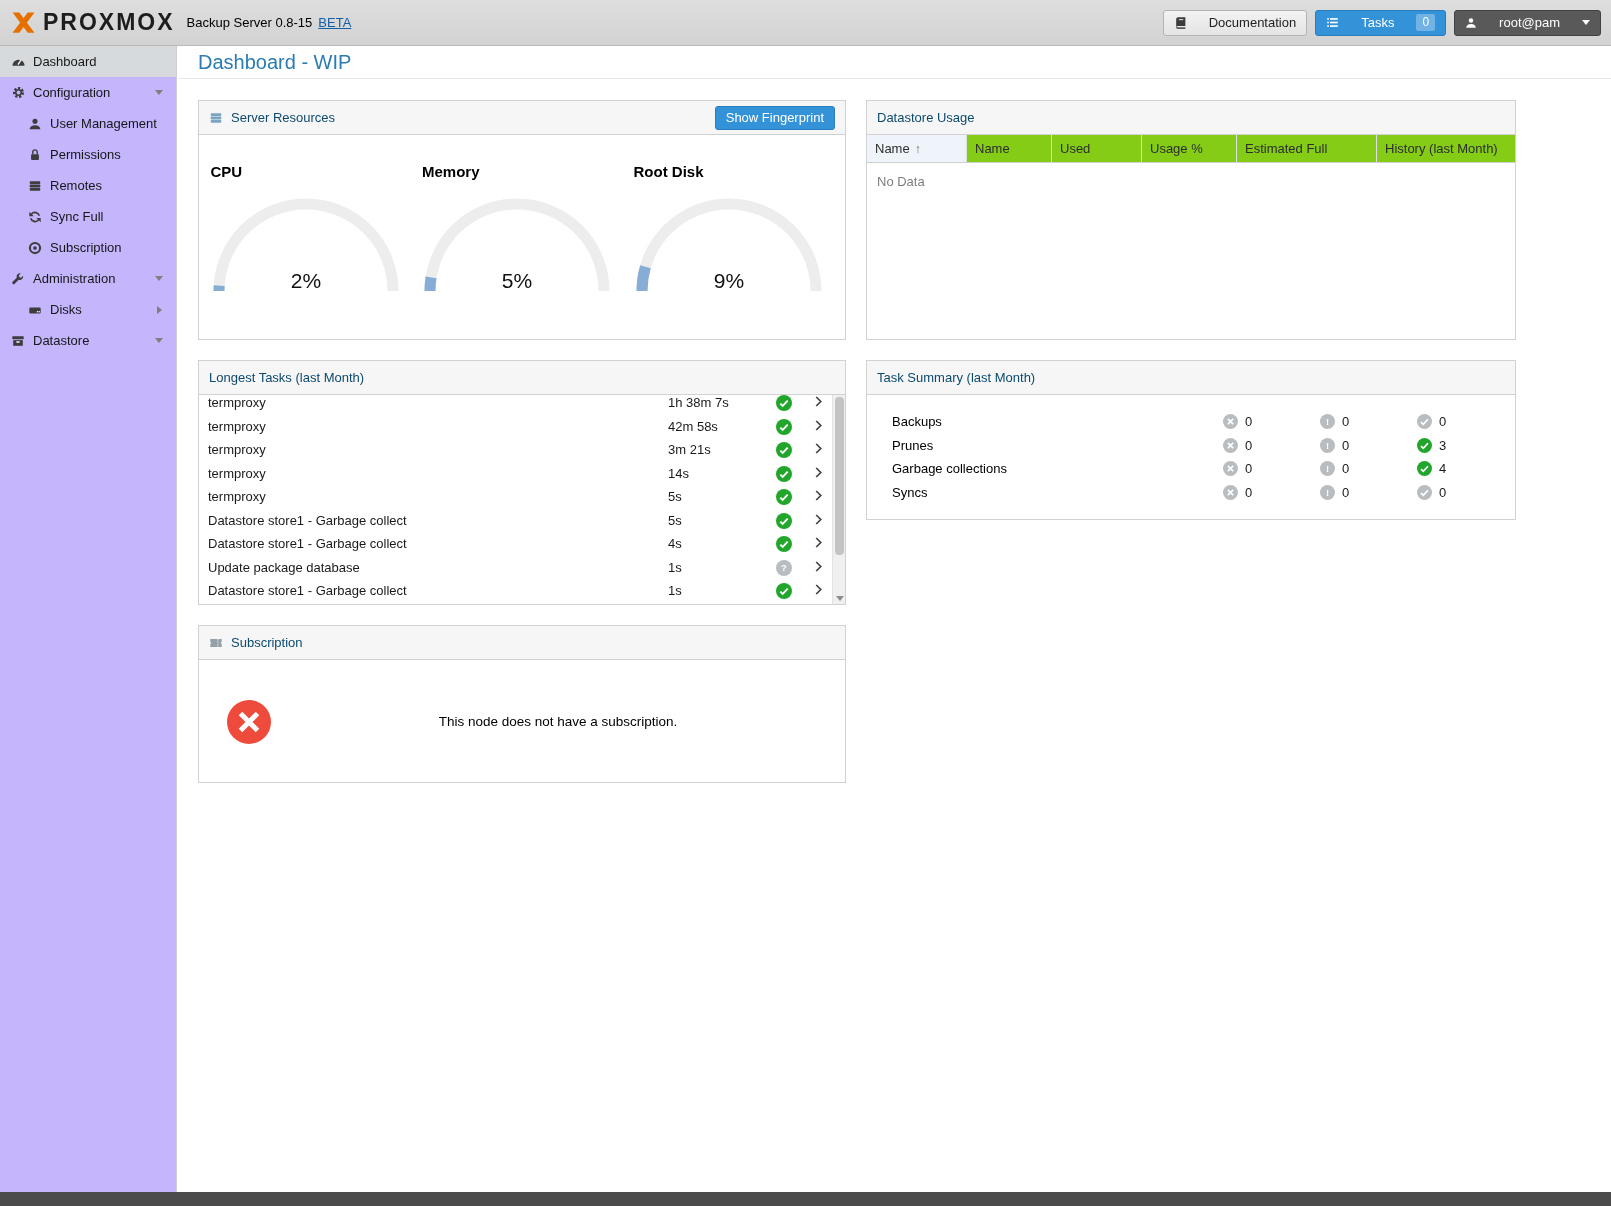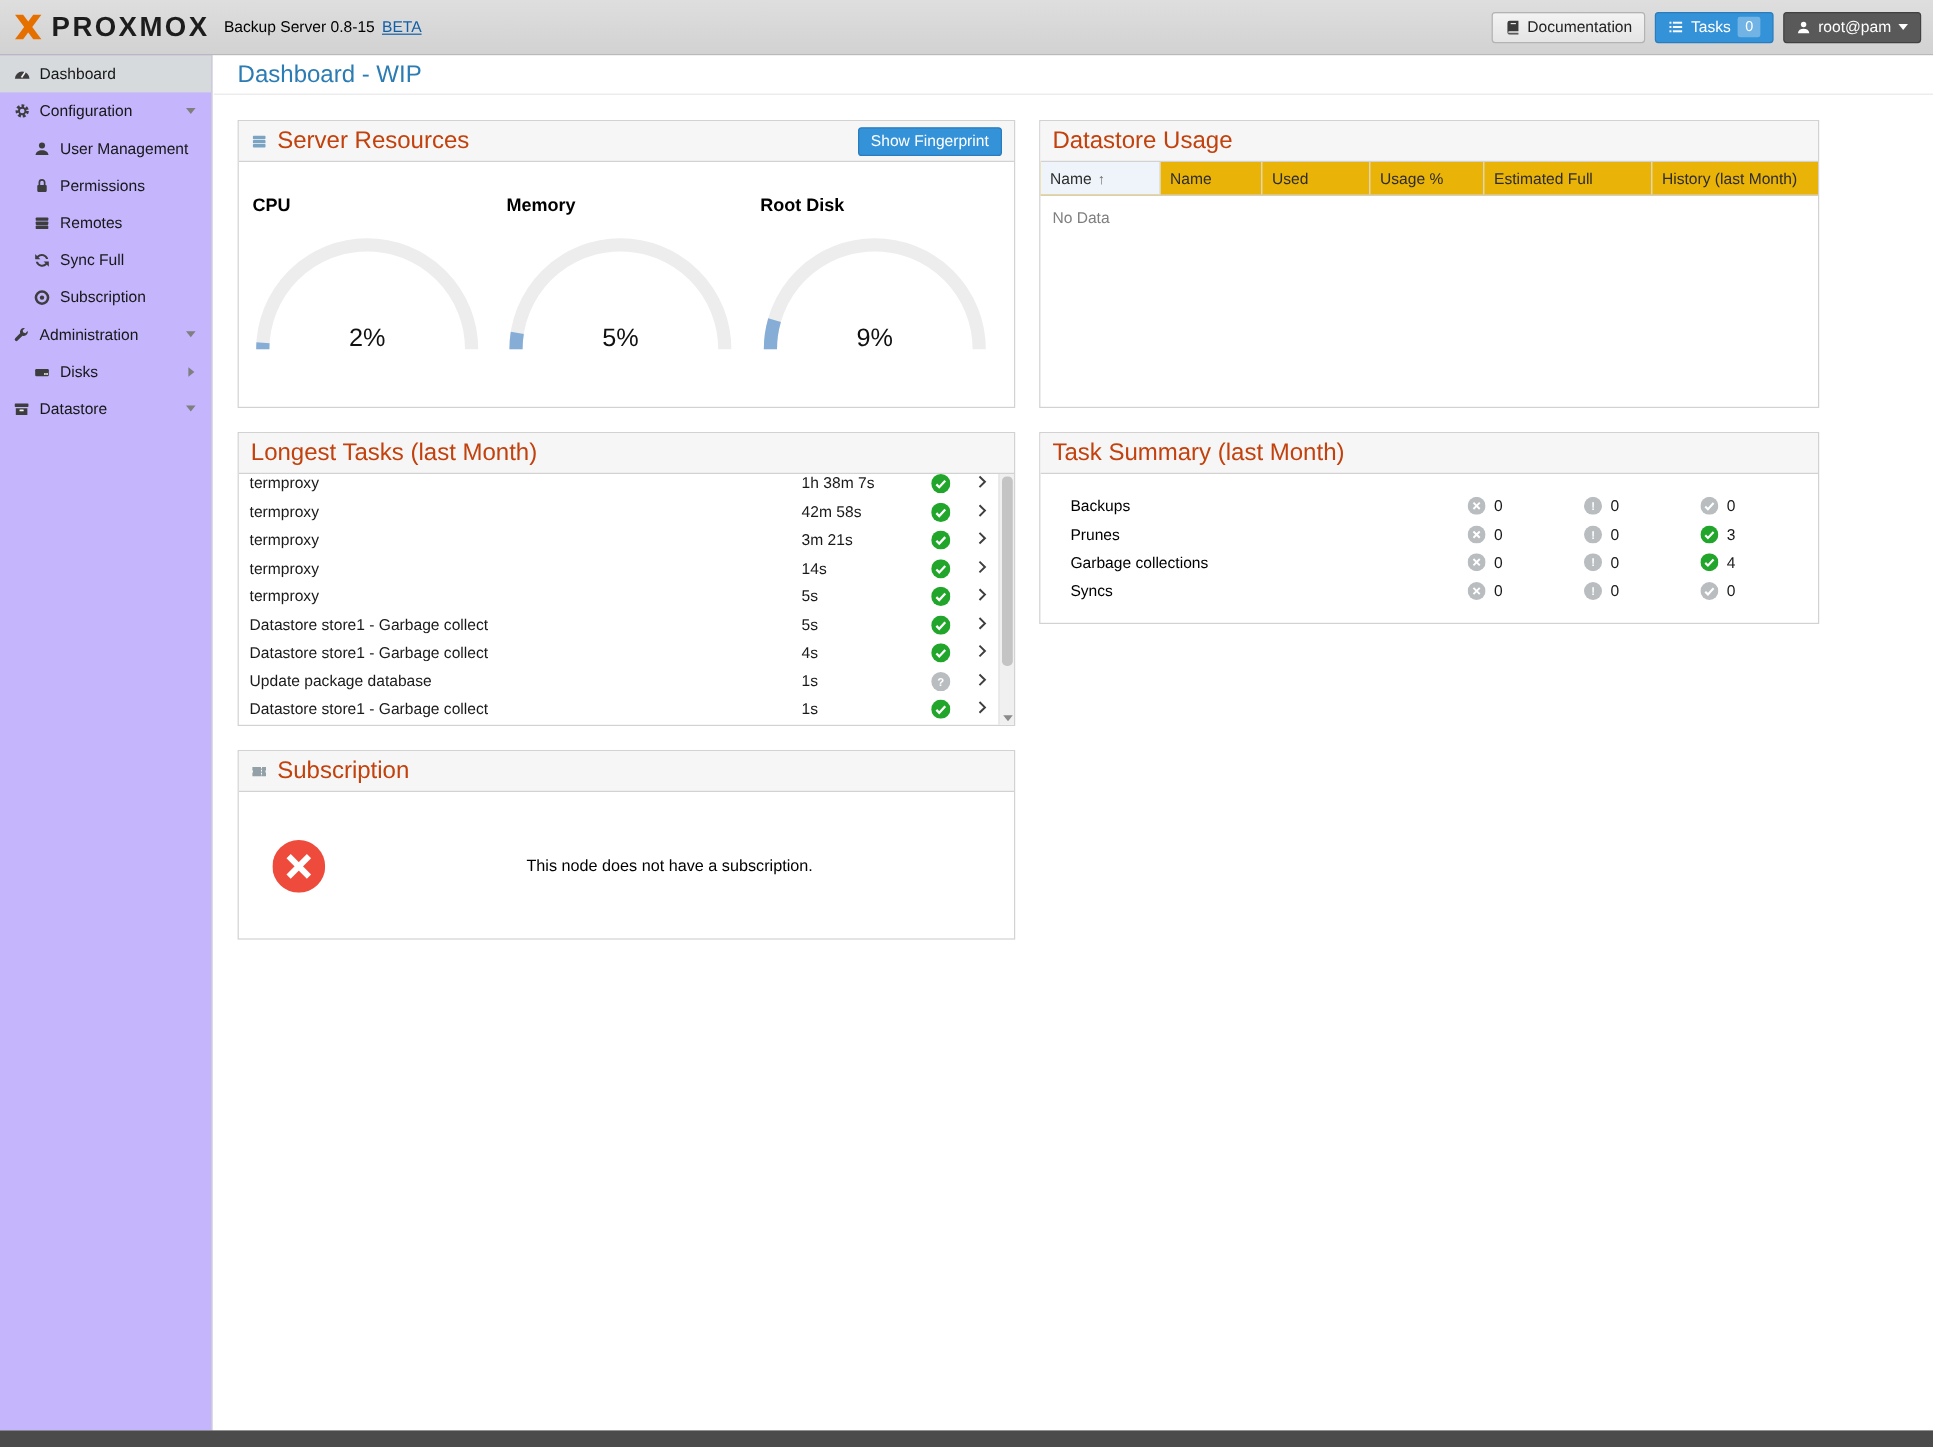--- a/index.html
+++ b/index.html
@@ -7,21 +7,21 @@
   body{font-family:"Liberation Sans",sans-serif;font-size:13px;color:#1a1a1a;background:#fff;position:relative;overflow:hidden}
 
   
   .header{position:absolute;top:0;left:0;width:100%;height:46px;background:linear-gradient(#dedede,#d2d2d2);
     border-bottom:1px solid #b9b9b9;display:flex;align-items:center;padding:0 10px;z-index:5}
   .logo{display:flex;align-items:center;gap:6px}
   .logo-text{font-weight:bold;font-size:23px;letter-spacing:2px;color:#1d1d1d}
   .app-title{margin-left:12px;font-size:13px;color:#000}
   .beta{margin-left:6px;color:#115fa6;text-decoration:underline;cursor:pointer}
   .header-right{margin-left:auto;display:flex;align-items:center;gap:8px}
-  .btn{height:26px;border-radius:3px;border:1px solid #b3b3b3;display:inline-flex;align-items:center;gap:6px;
+  .btn{height:26px;border-radius:3px;border:1px solid #b3b3b3;display:inline-flex;align-items:center;gap:22px;
     padding:0 10px;font-size:13px;cursor:pointer;font-family:inherit;background:linear-gradient(#f3f3f3,#e4e4e4);color:#222}
   .btn.primary{background:#3492d8;border-color:#2a7cbd;color:#fff}
   .btn.dark{background:#595959;border-color:#414141;color:#fff}
   .badge{background:rgba(255,255,255,.3);border-radius:2px;padding:1px 6px;font-size:12px;line-height:15px}
   .caret-down{width:0;height:0;border-left:4px solid transparent;border-right:4px solid transparent;border-top:5px solid currentColor;display:inline-block}
 
   
   .sidebar{position:absolute;top:46px;left:0;bottom:14px;width:177px;background:#c4b5fd;border-right:1px solid #cfcfcf;overflow:hidden}
   .sb-item{height:31px;display:flex;align-items:center;padding:0 8px 0 10px;cursor:pointer;color:#171717;font-size:13px}
   .sb-item.level1{padding-left:27px}
@@ -31,35 +31,35 @@
   .sb-caret-right{width:0;height:0;border-top:4px solid transparent;border-bottom:4px solid transparent;border-left:5px solid #7f7f7f;margin-left:auto;margin-right:6px}
 
   
   .main{position:absolute;left:178px;top:46px;right:0;bottom:14px;background:#fff;overflow:hidden}
   .titlebar{height:33px;display:flex;align-items:center;padding:0 20px;border-bottom:1px solid #e8e8e8}
   .page-title{color:#2b7cb3;font-size:20px}
   .grid{padding:21px 20px 0 20px;display:grid;grid-template-columns:648px 650px;column-gap:20px;row-gap:20px;align-items:start}
 
   .panel{border:1px solid #d2d2d2;background:#fff;position:relative;overflow:hidden}
   .panel-hd{height:34px;background:#f6f6f6;border-bottom:1px solid #d2d2d2;display:flex;align-items:center;padding:0 10px;gap:8px}
-  .panel-title{color:#c2410c;font-size:20px}
+  .panel-title{color:#0c4a6e;font-size:13px}
   .p-sr{height:240px}.p-du{height:240px}.p-lt{height:245px}.p-rt{height:240px}.p-ts{height:160px}.p-sub{height:158px}
   .btn-small{height:24px;border-radius:3px;border:1px solid #2a7cbd;background:#3492d8;color:#fff;font-size:13px;
     padding:0 10px;margin-left:auto;cursor:pointer;font-family:inherit}
 
   
   .gauges{height:205px;display:flex;justify-content:space-evenly;padding-top:28px}
   .gauge{width:200px;text-align:left}
   .gauge-title{font-size:15px;font-weight:bold;margin-bottom:16px;color:#000}
   .gauge text{font-size:21px;fill:#111;font-family:"Liberation Sans",sans-serif}
   .gauge .track{fill:none;stroke-width:11}
   .gauge .value{fill:none;stroke-width:11}
 
   
-  .du-head{display:flex;height:28px;border-bottom:1px solid #cfcfcf;background:#eab308}
+  .du-head{display:flex;height:28px;border-bottom:1px solid #cfcfcf;background:#84cc16}
   .du-col{display:flex;align-items:center;padding:0 8px;border-right:1px solid #dcdfe1;font-size:13px;color:#2d2d2d}
   .du-col.sorted{background:#eef4f9}
   .du-col:last-child{border-right:none;flex:1}
   .c0{width:100px}.c1{width:85px}.c2{width:90px}.c3{width:95px}.c4{width:140px}
   .sort-arrow{margin-left:5px;color:#6e6e6e;font-size:12px}
   .empty-text{padding:11px 10px;color:#7f7f7f}
 
   
   .lt-body{height:210px;overflow:hidden;position:relative}
   .lt-row{height:23.5px;display:flex;align-items:flex-start;padding-left:9px;width:635px;cursor:pointer}

